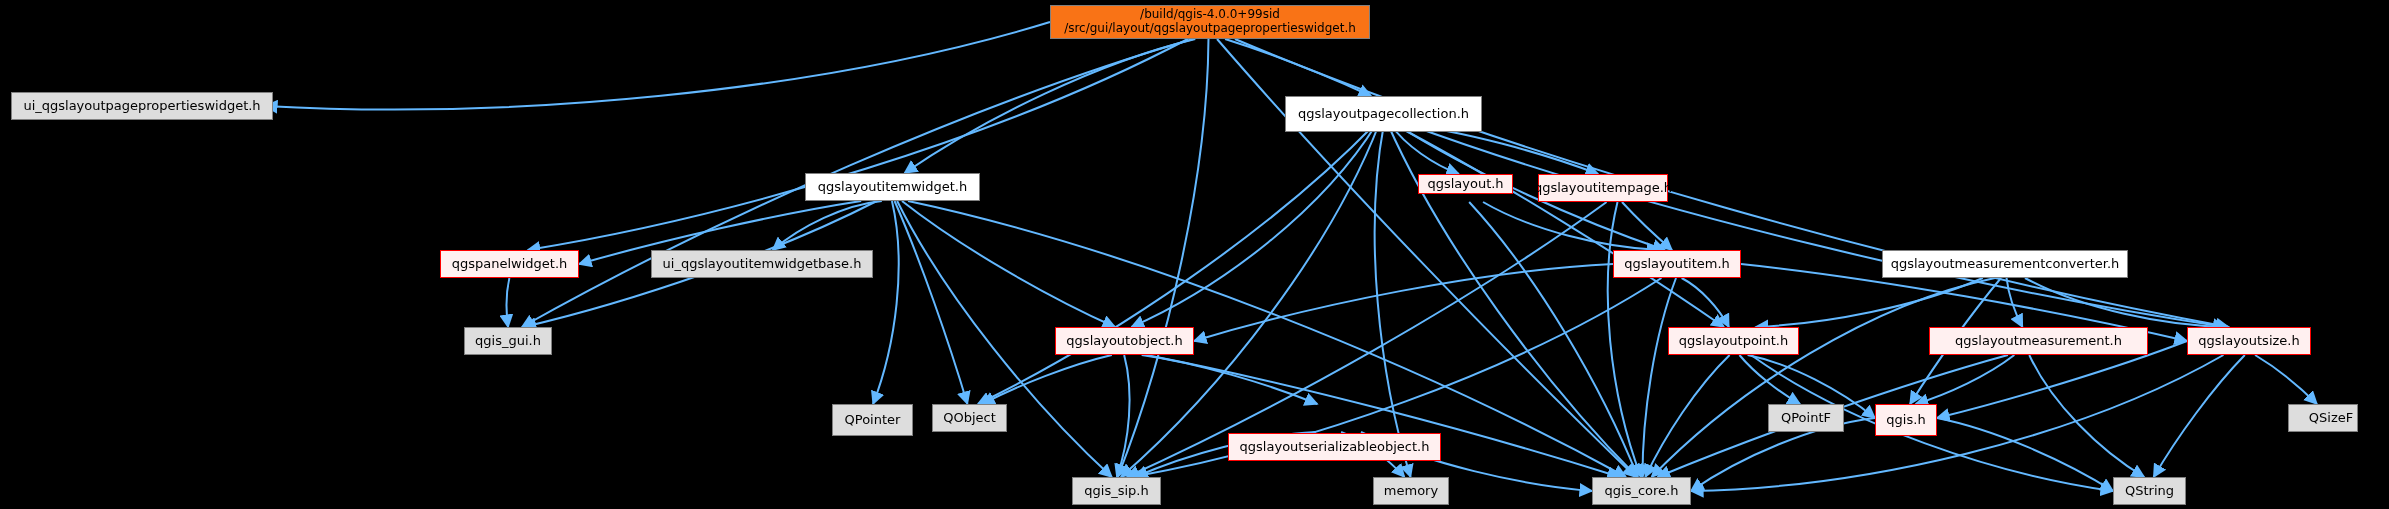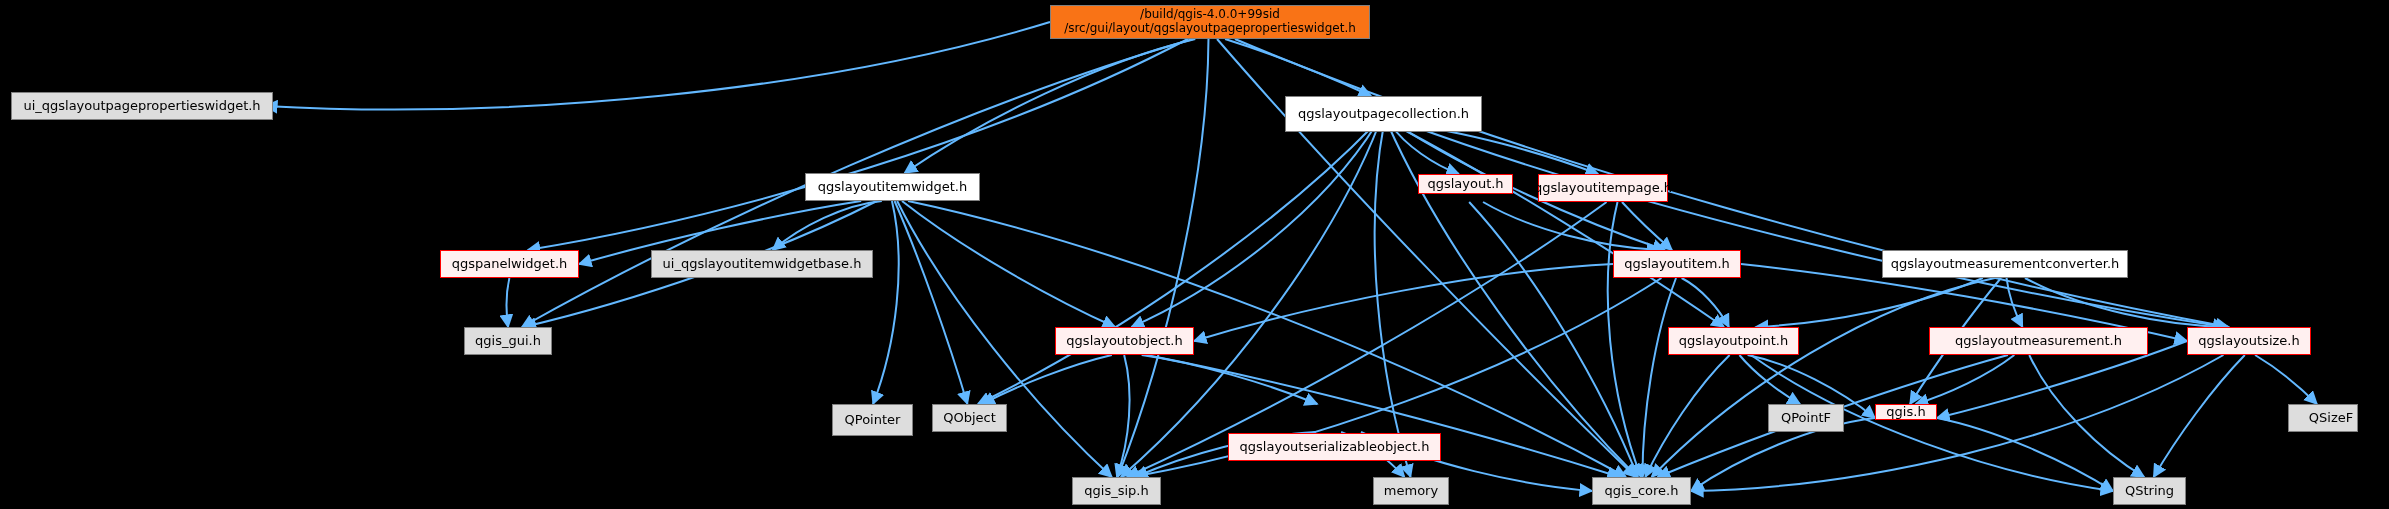--- a/index.html
+++ b/index.html
@@ -103,20 +103,20 @@
       <div class="node n-white" style="left: 1882px; top: 250px; width: 246px; height: 28px; font-size: 13px;"><span class="nlabel">qgslayoutmeasurementconverter.h</span></div>
       <div class="node n-gray" style="left: 464px; top: 327px; width: 88px; height: 28px; font-size: 13px;"><span class="nlabel">qgis_gui.h</span></div>
       <div class="node n-red" style="left: 1055px; top: 327px; width: 139px; height: 28px; font-size: 13px;"><span class="nlabel">qgslayoutobject.h</span></div>
       <div class="node n-red" style="left: 1668px; top: 327px; width: 131px; height: 28px; font-size: 13px;"><span class="nlabel">qgslayoutpoint.h</span></div>
       <div class="node n-red" style="left: 1929px; top: 327px; width: 219px; height: 28px; font-size: 13px;"><span class="nlabel">qgslayoutmeasurement.h</span></div>
       <div class="node n-red" style="left: 2187px; top: 327px; width: 124px; height: 28px; font-size: 13px;"><span class="nlabel">qgslayoutsize.h</span></div>
       <div class="node n-gray" style="left: 832px; top: 404px; width: 81px; height: 32px; font-size: 13px;"><span class="nlabel">QPointer</span></div>
       <div class="node n-gray" style="left: 932px; top: 404px; width: 75px; height: 28px; font-size: 13px;"><span class="nlabel">QObject</span></div>
       <div class="node n-red" style="left: 1228px; top: 404px; width: 213px; height: 28px; font-size: 13px; margin-top: 29px;"><span class="nlabel">qgslayoutserializableobject.h</span></div>
       <div class="node n-gray" style="left: 1768px; top: 404px; width: 76px; height: 28px; font-size: 13px;"><span class="nlabel">QPointF</span></div>
-      <div class="node n-red" style="left: 1875px; top: 404px; width: 62px; height: 16px; font-size: 13px;"><span class="nlabel">qgis.h</span></div>
+      <div class="node n-red" style="left: 1875px; top: 404px; width: 62px; height: 32px; font-size: 13px;"><span class="nlabel">qgis.h</span></div>
       <div class="node n-gray" style="left: 2288px; top: 404px; width: 70px; height: 28px; font-size: 13px; padding-left: 16px;"><span class="nlabel">QSizeF</span></div>
       <div class="node n-gray" style="left: 1072px; top: 477px; width: 89px; height: 28px; font-size: 13px;"><span class="nlabel">qgis_sip.h</span></div>
       <div class="node n-gray" style="left: 1373px; top: 477px; width: 76px; height: 28px; font-size: 13px;"><span class="nlabel">memory</span></div>
       <div class="node n-gray" style="left: 1592px; top: 477px; width: 99px; height: 28px; font-size: 13px;"><span class="nlabel">qgis_core.h</span></div>
       <div class="node n-gray" style="left: 2113px; top: 477px; width: 73px; height: 28px; font-size: 13px;"><span class="nlabel">QString</span></div>
     </div>
 </div>
 
 </body></html>

